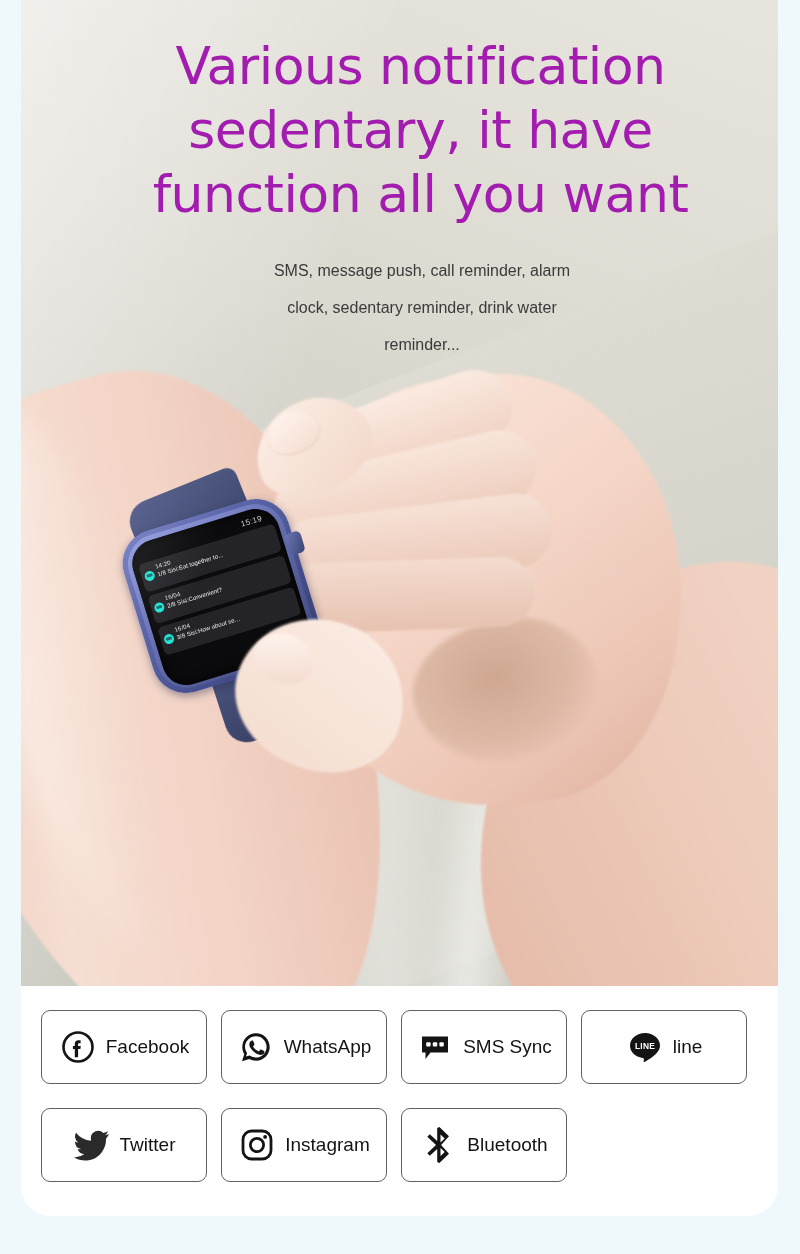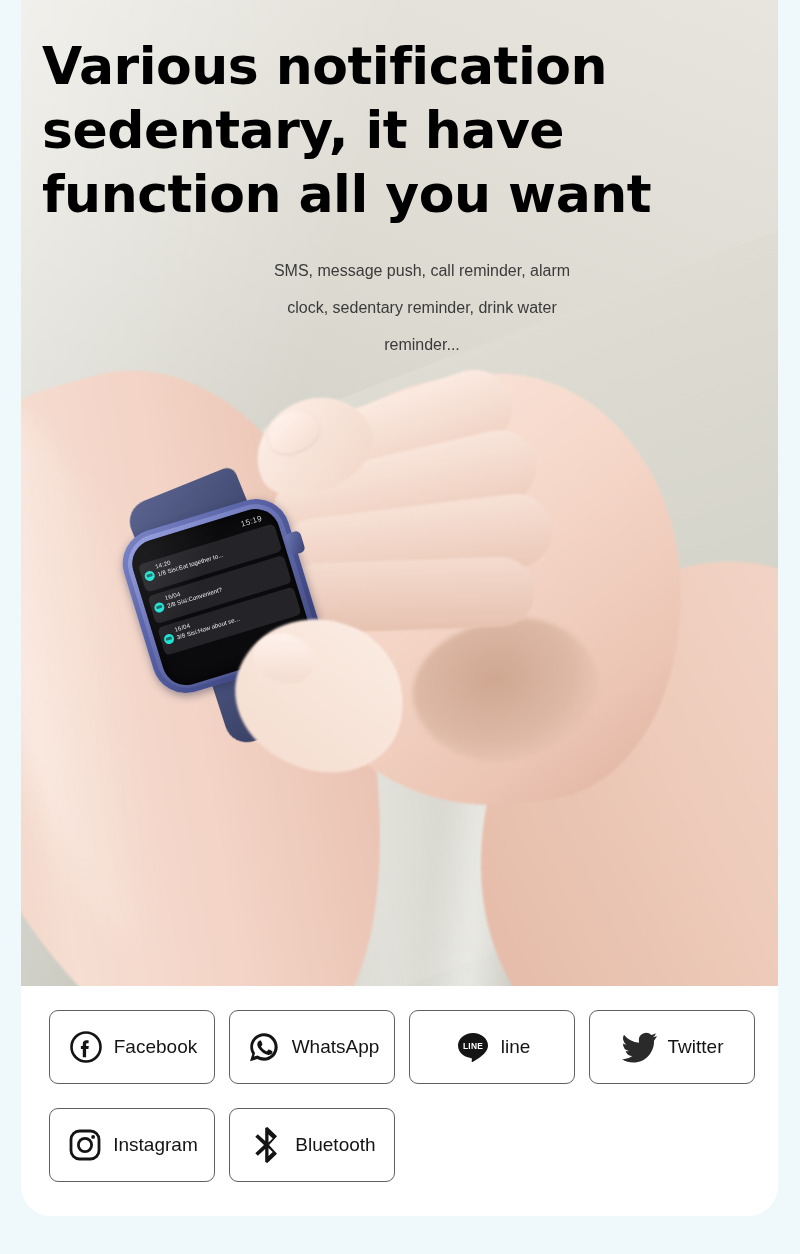--- a/index.html
+++ b/index.html
@@ -245,24 +245,24 @@
     position: absolute; left: 0; top: 0; width: 100%; height: 100%;
     background: linear-gradient(128deg, rgba(255,255,255,.10) 0%, rgba(255,255,255,0) 38%);
     pointer-events: none;
   }
 
   
   .headline {
     position: absolute;
     left: 21px; top: 34px;
     width: 757px;
-    text-align: left;
-    color: #000000;
+    text-align: center;
+    color: #a21caf;
     font-family: "DejaVu Sans", sans-serif;
-    font-weight: 700;
+    font-weight: 400;
     font-size: 52px;
     line-height: 64px;
     letter-spacing: -0.5px;
   }
   .headline .hl-line { display: block; }
   .subhead {
     position: absolute;
     left: 118px; top: 252px;
     width: 566px;
     text-align: center;
@@ -278,21 +278,21 @@
   .feature-panel {
     position: absolute;
     left: 21px; top: 986px;
     width: 757px; height: 230px;
     background: #ffffff;
     border-bottom-left-radius: 30px;
     border-bottom-right-radius: 30px;
   }
   .grid {
     position: absolute;
-    left: 28px; top: 24px;
+    left: 20px; top: 24px;
     width: 706px;
     display: grid;
     grid-template-columns: repeat(4, 166px);
     grid-template-rows: repeat(2, 74px);
     column-gap: 14px;
     row-gap: 24px;
   }
   .card {
     display: flex;
     align-items: center;
@@ -408,20 +408,31 @@
       <div class="card">
         <span class="ico">
           <svg width="34" height="34" viewBox="0 0 34 34" aria-hidden="true">
             <path d="M17 3.2C9.4 3.2 3.3 9.3 3.3 16.9c0 2.6.7 5 2 7.1L3 31.2l7.4-2.2c2 1.1 4.2 1.7 6.6 1.7 7.6 0 13.7-6.1 13.7-13.7S24.6 3.2 17 3.2zm0 3.1c5.9 0 10.6 4.8 10.6 10.6S22.9 27.5 17 27.5c-2.1 0-4.1-.6-5.8-1.7l-.6-.4-3.6 1.1 1.1-3.5-.4-.6a10.5 10.5 0 01-1.7-5.5C6 11.1 11.1 6.3 17 6.3z" fill="#141414"></path>
             <path d="M12.6 10.8c-.3 0-.7.1-1 .5-.4.4-1.3 1.3-1.3 3.1s1.3 3.6 1.5 3.9c.2.3 2.6 4.1 6.4 5.6 3.2 1.2 3.8 1 4.5.9.7-.1 2.2-.9 2.5-1.8.3-.9.3-1.6.2-1.8-.1-.2-.4-.3-.8-.5-.4-.2-2.2-1.1-2.6-1.2-.3-.1-.6-.2-.8.2s-.9 1.2-1.1 1.4c-.2.2-.4.3-.8.1-.4-.2-1.6-.6-3-1.9-1.1-1-1.9-2.2-2.1-2.6-.2-.4 0-.6.2-.8.2-.2.4-.4.6-.7.2-.2.2-.4.3-.7.1-.3.1-.5 0-.7-.1-.2-.8-2-1.1-2.7-.3-.7-.6-.6-.8-.6z" fill="#141414"></path>
           </svg>
         </span>
         <span class="label">WhatsApp</span>
       </div>
 
+      <div class="card">
+        <span class="ico">
+          <svg width="34" height="34" viewBox="0 0 34 34" aria-hidden="true">
+            <path d="M4 6.5h26v16H12.5L7.5 29v-6.5H4z" fill="#141414"></path>
+            <rect x="8.2" y="12.2" width="4.4" height="4.4" rx="1" fill="#fff"></rect>
+            <rect x="14.8" y="12.2" width="4.4" height="4.4" rx="1" fill="#fff"></rect>
+            <rect x="21.4" y="12.2" width="4.4" height="4.4" rx="1" fill="#fff"></rect>
+          </svg>
+        </span>
+        <span class="label">SMS Sync</span>
+      </div>
 
       <div class="card">
         <span class="ico">
           <svg width="36" height="34" viewBox="0 0 36 34" aria-hidden="true">
             <path d="M18 3C9.7 3 3 8.6 3 15.5c0 6.2 5.3 11.4 12.5 12.4.5.1 1.1.3 1.3.7.2.4.1 1 .1 1l-.2 1.3c-.1.4-.3 1.5 1.3.8s8.6-5.1 11.7-8.7c2.1-2.3 3.3-4.7 3.3-7.5C33 8.6 26.3 3 18 3z" fill="#141414"></path>
             <text x="18" y="18.6" text-anchor="middle" fill="#ffffff" font-family="Liberation Sans, sans-serif" font-size="8.4" font-weight="bold" letter-spacing="0.2">LINE</text>
           </svg>
         </span>
         <span class="label">line</span>
       </div>

